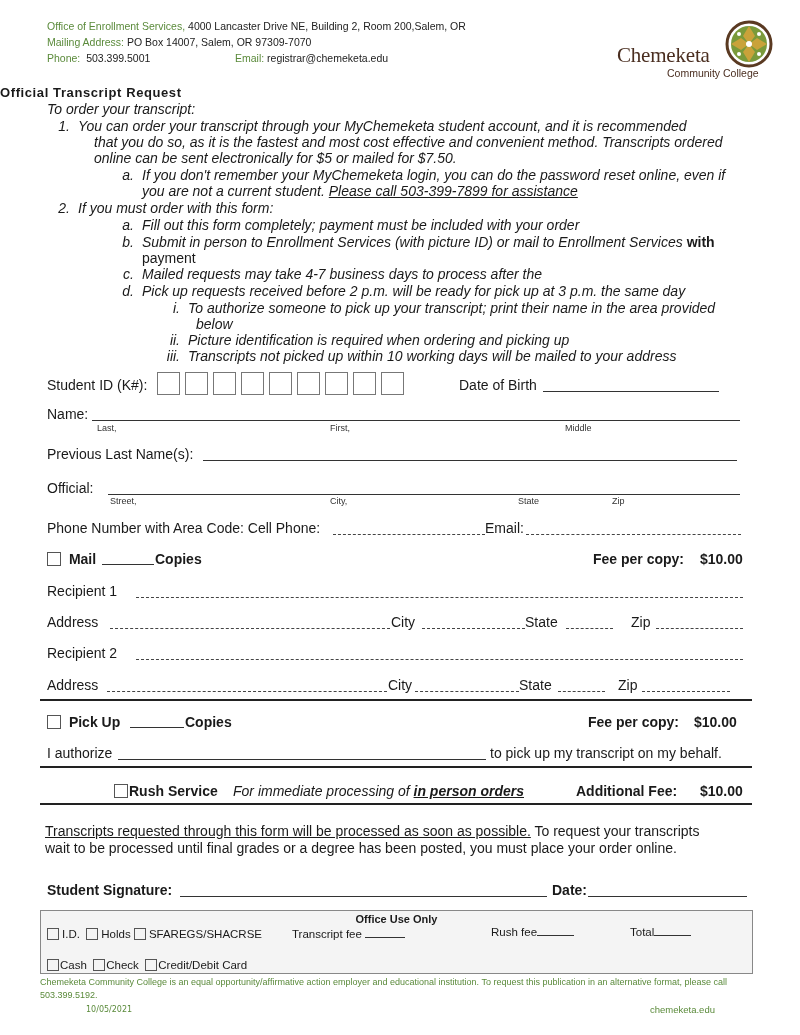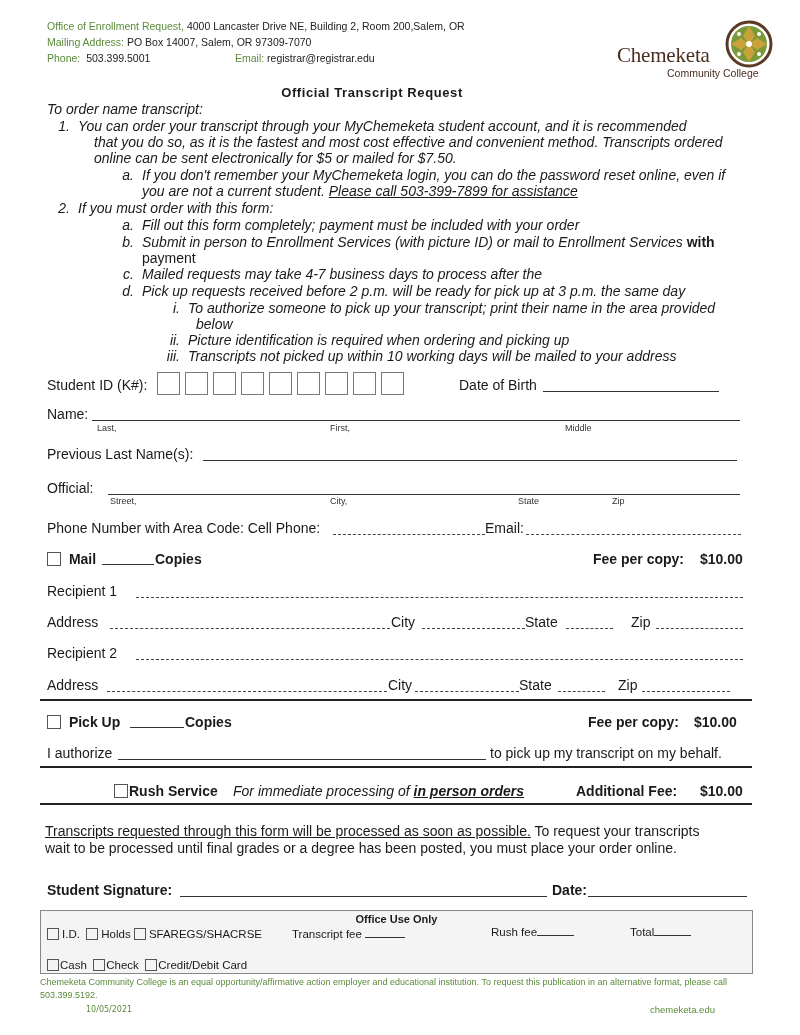--- a/index.html
+++ b/index.html
@@ -31,57 +31,57 @@
 
   .office { position: absolute; left: 40px; top: 910px; width: 713px; height: 64px; border: 1px solid #888; background: #f4f4f4; }
   .office .t { font-size: 11.5px; white-space: nowrap; }
 
   .footer { font-size: 9px; line-height: 13px; color: #5a8a3a; }
 </style>
 </head>
 <body>
 
 <div class="abs hdr-line" style="left:47px;top:18px;">
-  <span class="green">Office of Enrollment Request,</span>
+  <span class="green">Office of Enrollment Services,</span>
   <span class="val">4000 Lancaster Drive NE, Building 2, Room 200,Salem, OR</span>
 </div>
 <div class="abs hdr-line" style="left:47px;top:34px;">
   <span class="green">Mailing Address:</span>
   <span class="val">PO Box 14007, Salem, OR 97309-7070</span>
 </div>
 <div class="abs hdr-line" style="left:47px;top:50px;">
   <span class="green">Phone:</span>&nbsp;
   <span class="val">503.399.5001</span>
 </div>
 <div class="abs hdr-line" style="left:235px;top:50px;">
   <span class="green">Email:</span>
-  <a class="val" style="text-decoration:none;">registrar@registrar.edu</a>
+  <a class="val" style="text-decoration:none;">registrar@chemeketa.edu</a>
 </div>
 
 <div class="abs" style="left:615px;top:20px;width:160px;height:62px;">
   <svg class="abs" style="left:110px;top:0;" width="48" height="48" viewBox="0 0 48 48">
     <circle cx="24" cy="24" r="22" fill="#fff" stroke="#5a3a22" stroke-width="3"></circle>
     <circle cx="24" cy="24" r="18" fill="#7a9a3a"></circle>
     <path d="M24 6 L30 16 L24 24 L18 16 Z" fill="#c9a23a"></path>
     <path d="M24 42 L30 32 L24 24 L18 32 Z" fill="#c9a23a"></path>
     <path d="M6 24 L16 18 L24 24 L16 30 Z" fill="#c9a23a"></path>
     <path d="M42 24 L32 18 L24 24 L32 30 Z" fill="#c9a23a"></path>
     <circle cx="24" cy="24" r="3" fill="#fff"></circle>
     <circle cx="14" cy="14" r="2" fill="#fff"></circle>
     <circle cx="34" cy="14" r="2" fill="#fff"></circle>
     <circle cx="14" cy="34" r="2" fill="#fff"></circle>
     <circle cx="34" cy="34" r="2" fill="#fff"></circle>
   </svg>
   <div class="abs logo-text" style="left:2px;top:23px;">Chemeketa</div>
   <div class="abs logo-sub" style="left:52px;top:47px;">Community College</div>
 </div>
 
-<div class="abs title" style="left:0;width:688px;text-align:center;top:85px;margin-left:28px;">Official Transcript Request</div>
-
-<div class="abs ital" style="left:47px;top:101px;">To order name transcript:</div>
+<div class="abs title" style="left:0;width:688px;top:85px;">Official Transcript Request</div>
+
+<div class="abs ital" style="left:47px;top:101px;">To order your transcript:</div>
 
 <div class="abs ital" style="left:48px;top:118px;">
   <span class="num">1.</span><span>You can order your transcript through your MyChemeketa student account, and it is recommended</span>
 </div>
 <div class="abs ital" style="left:94px;top:134px;">that you do so, as it is the fastest and most cost effective and convenient method. Transcripts ordered</div>
 <div class="abs ital" style="left:94px;top:150px;">online can be sent electronically for $5 or mailed for $7.50.</div>
 
 <div class="abs ital" style="left:112px;top:167px;">
   <span class="num">a.</span><span>If you don't remember your MyChemeketa login, you can do the password reset online, even if</span>
 </div>

